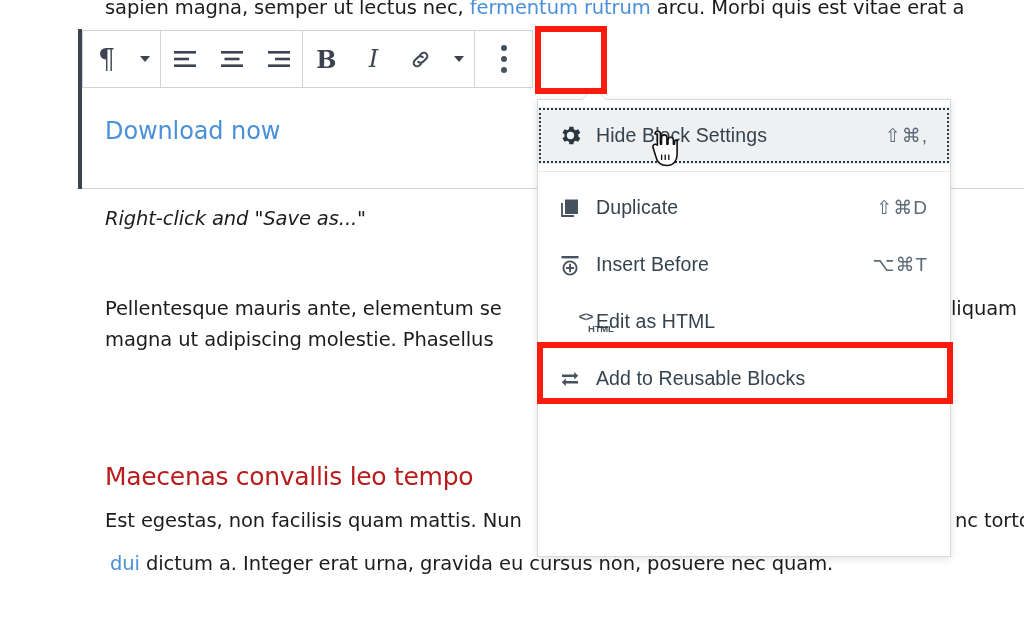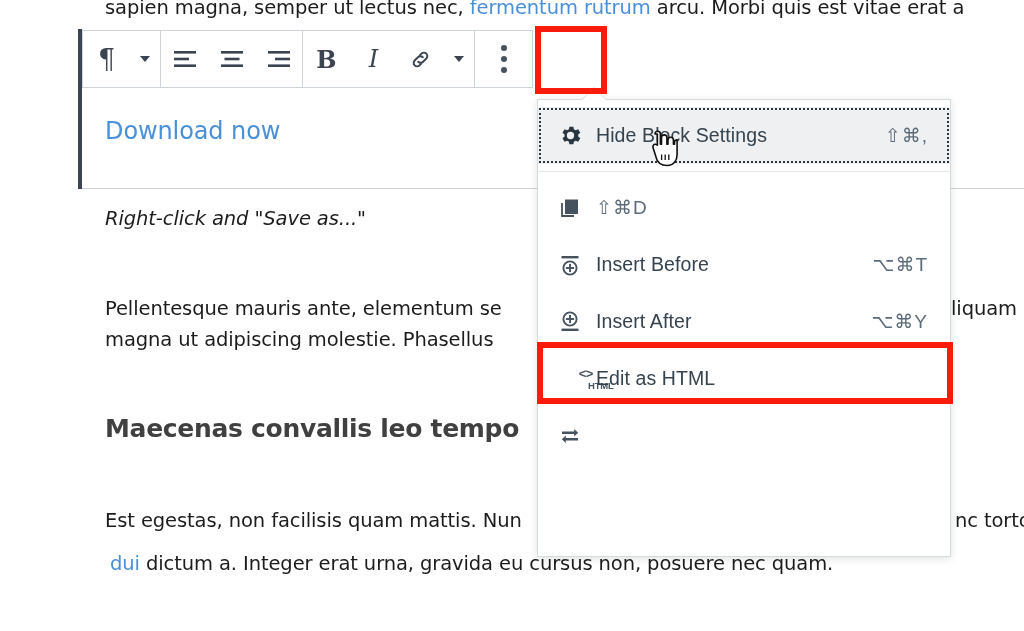--- a/index.html
+++ b/index.html
@@ -18,21 +18,21 @@
     font-family: "DejaVu Sans", sans-serif;
     font-size: 19.5px;
     line-height: 31px;
     color: #1c1c1c;
     white-space: nowrap;
     letter-spacing: -0.1px;
   }
   .para a, .lnk { color: #4a90d9; text-decoration: none; }
   .para.italic { font-style: italic; }
   .para.h2 {
-    font-size: 25px; font-weight: 700; color: #404040; letter-spacing: -0.3px;
+    font-size: 25px; font-weight: 400; color: #b91c1c; letter-spacing: -0.3px; margin-top: 48px;
   }
 
   
   .block-wrap {
     position: absolute; left: 78px; top: 29px; width: 946px; height: 160px;
   }
   .block-bar {
     position: absolute; left: 0; top: 0; width: 4px; height: 160px;
     background: #3b4450;
   }
@@ -255,67 +255,57 @@
 
     <div class="menu-section">
 
       <div class="mi">
         <span class="mi-icon">
           <svg width="24" height="24" viewBox="0 0 24 24">
             <path fill="none" stroke="#46525e" stroke-width="1.8" d="M4 7v13h12"></path>
             <rect x="7" y="3.5" width="13" height="14.5" fill="#46525e"></rect>
           </svg>
         </span>
+        <span class="mi-label">Duplicate</span>
         <span class="mi-short">⇧⌘D</span>
       </div>
 
       <div class="mi">
         <span class="mi-icon">
           <svg width="24" height="24" viewBox="0 0 24 24">
             <rect x="3.5" y="3" width="17" height="2.4" fill="#46525e"></rect>
             <circle cx="12" cy="15" r="6.6" fill="none" stroke="#46525e" stroke-width="1.9"></circle>
             <rect x="11.1" y="10.9" width="1.9" height="8.2" fill="#46525e"></rect>
             <rect x="7.9" y="14.05" width="8.2" height="1.9" fill="#46525e"></rect>
           </svg>
         </span>
         <span class="mi-label">Insert Before</span>
         <span class="mi-short">⌥⌘T</span>
       </div>
 
-      <div class="mi">
-        <span class="mi-icon">
-          <svg width="24" height="24" viewBox="0 0 24 24">
-            <circle cx="12" cy="9" r="6.6" fill="none" stroke="#46525e" stroke-width="1.9"></circle>
-            <rect x="11.1" y="4.9" width="1.9" height="8.2" fill="#46525e"></rect>
-            <rect x="7.9" y="8.05" width="8.2" height="1.9" fill="#46525e"></rect>
-            <rect x="3.5" y="18.6" width="17" height="2.4" fill="#46525e"></rect>
-          </svg>
-        </span>
-        <span class="mi-label">Insert After</span>
-        <span class="mi-short">⌥⌘Y</span>
-      </div>
 
       <div class="mi">
         <span class="mi-icon">
           <span class="html-ico">
             <span class="ang">&lt;&gt;</span>
             <span class="wd">HTML</span>
           </span>
         </span>
         <span class="mi-label">Edit as HTML</span>
         <span class="mi-short"></span>
       </div>
 
       <div class="mi">
         <span class="mi-icon">
           <svg width="24" height="24" viewBox="0 0 24 24">
             <path fill="#46525e" d="M4 7.5h12.2V5l4 3.8-4 3.8V10H4z"></path>
             <path fill="#46525e" d="M20 16.5H7.8V19l-4-3.8 4-3.8V14H20z"></path>
           </svg>
         </span>
+        <span class="mi-label">Add to Reusable Blocks</span>
         <span class="mi-short"></span>
       </div>
     </div>
 
   </div>
 
   <div class="annot" id="annot-more"></div>
   <div class="annot" id="annot-html"></div>
 
   <div class="cursor">

